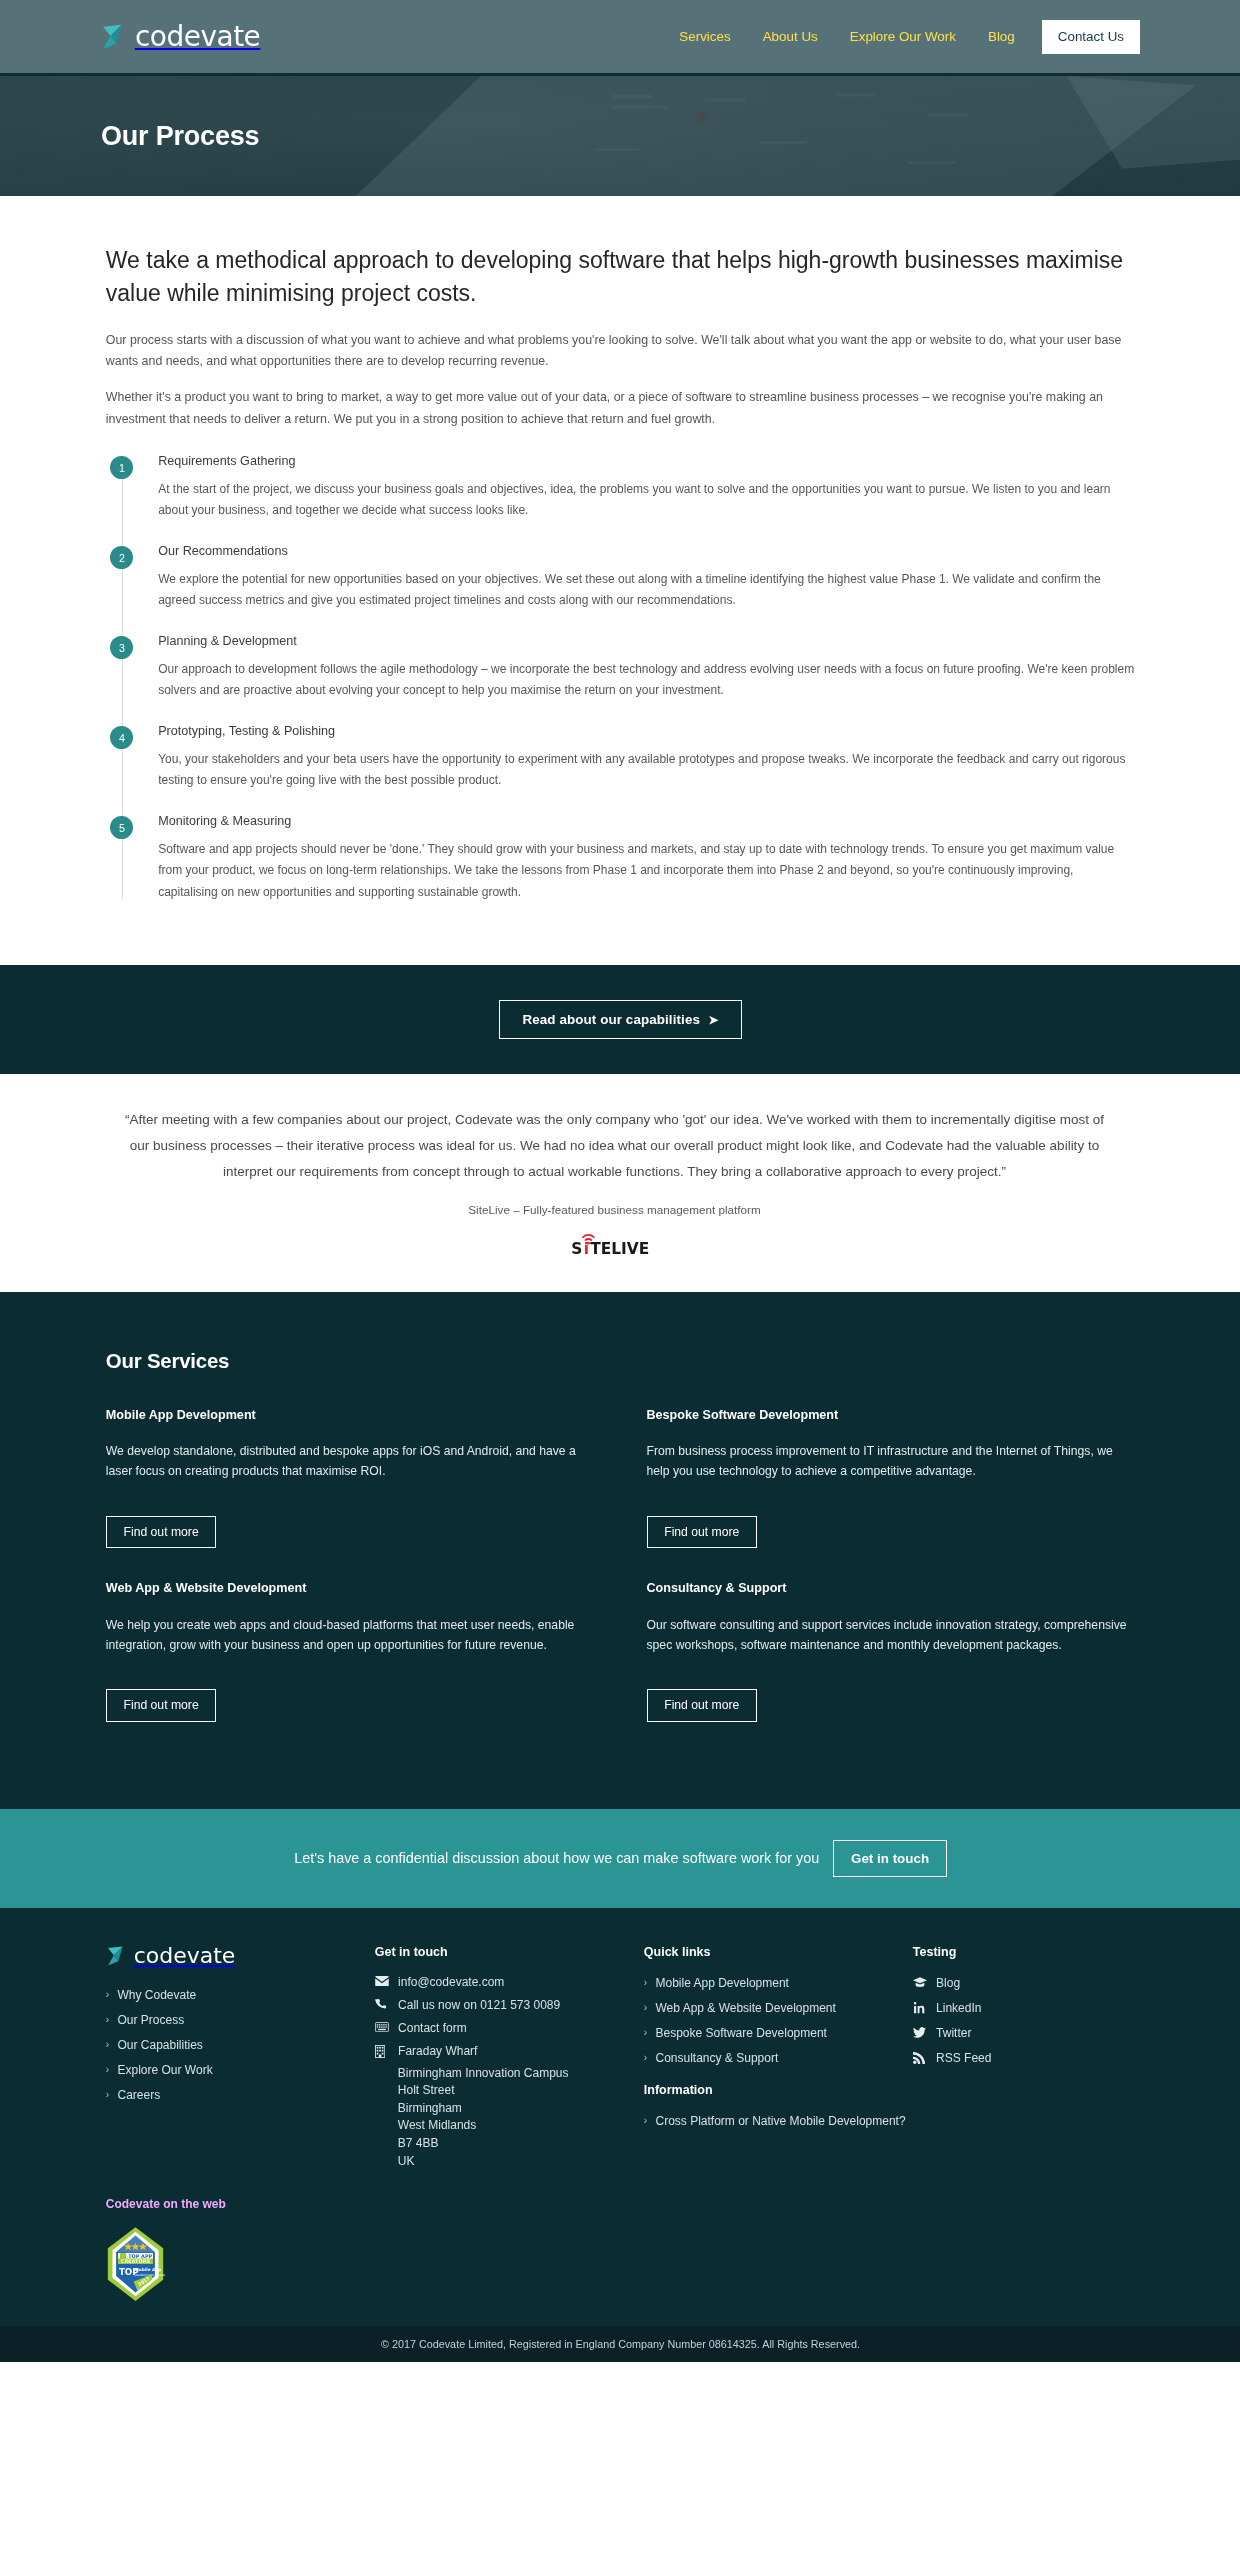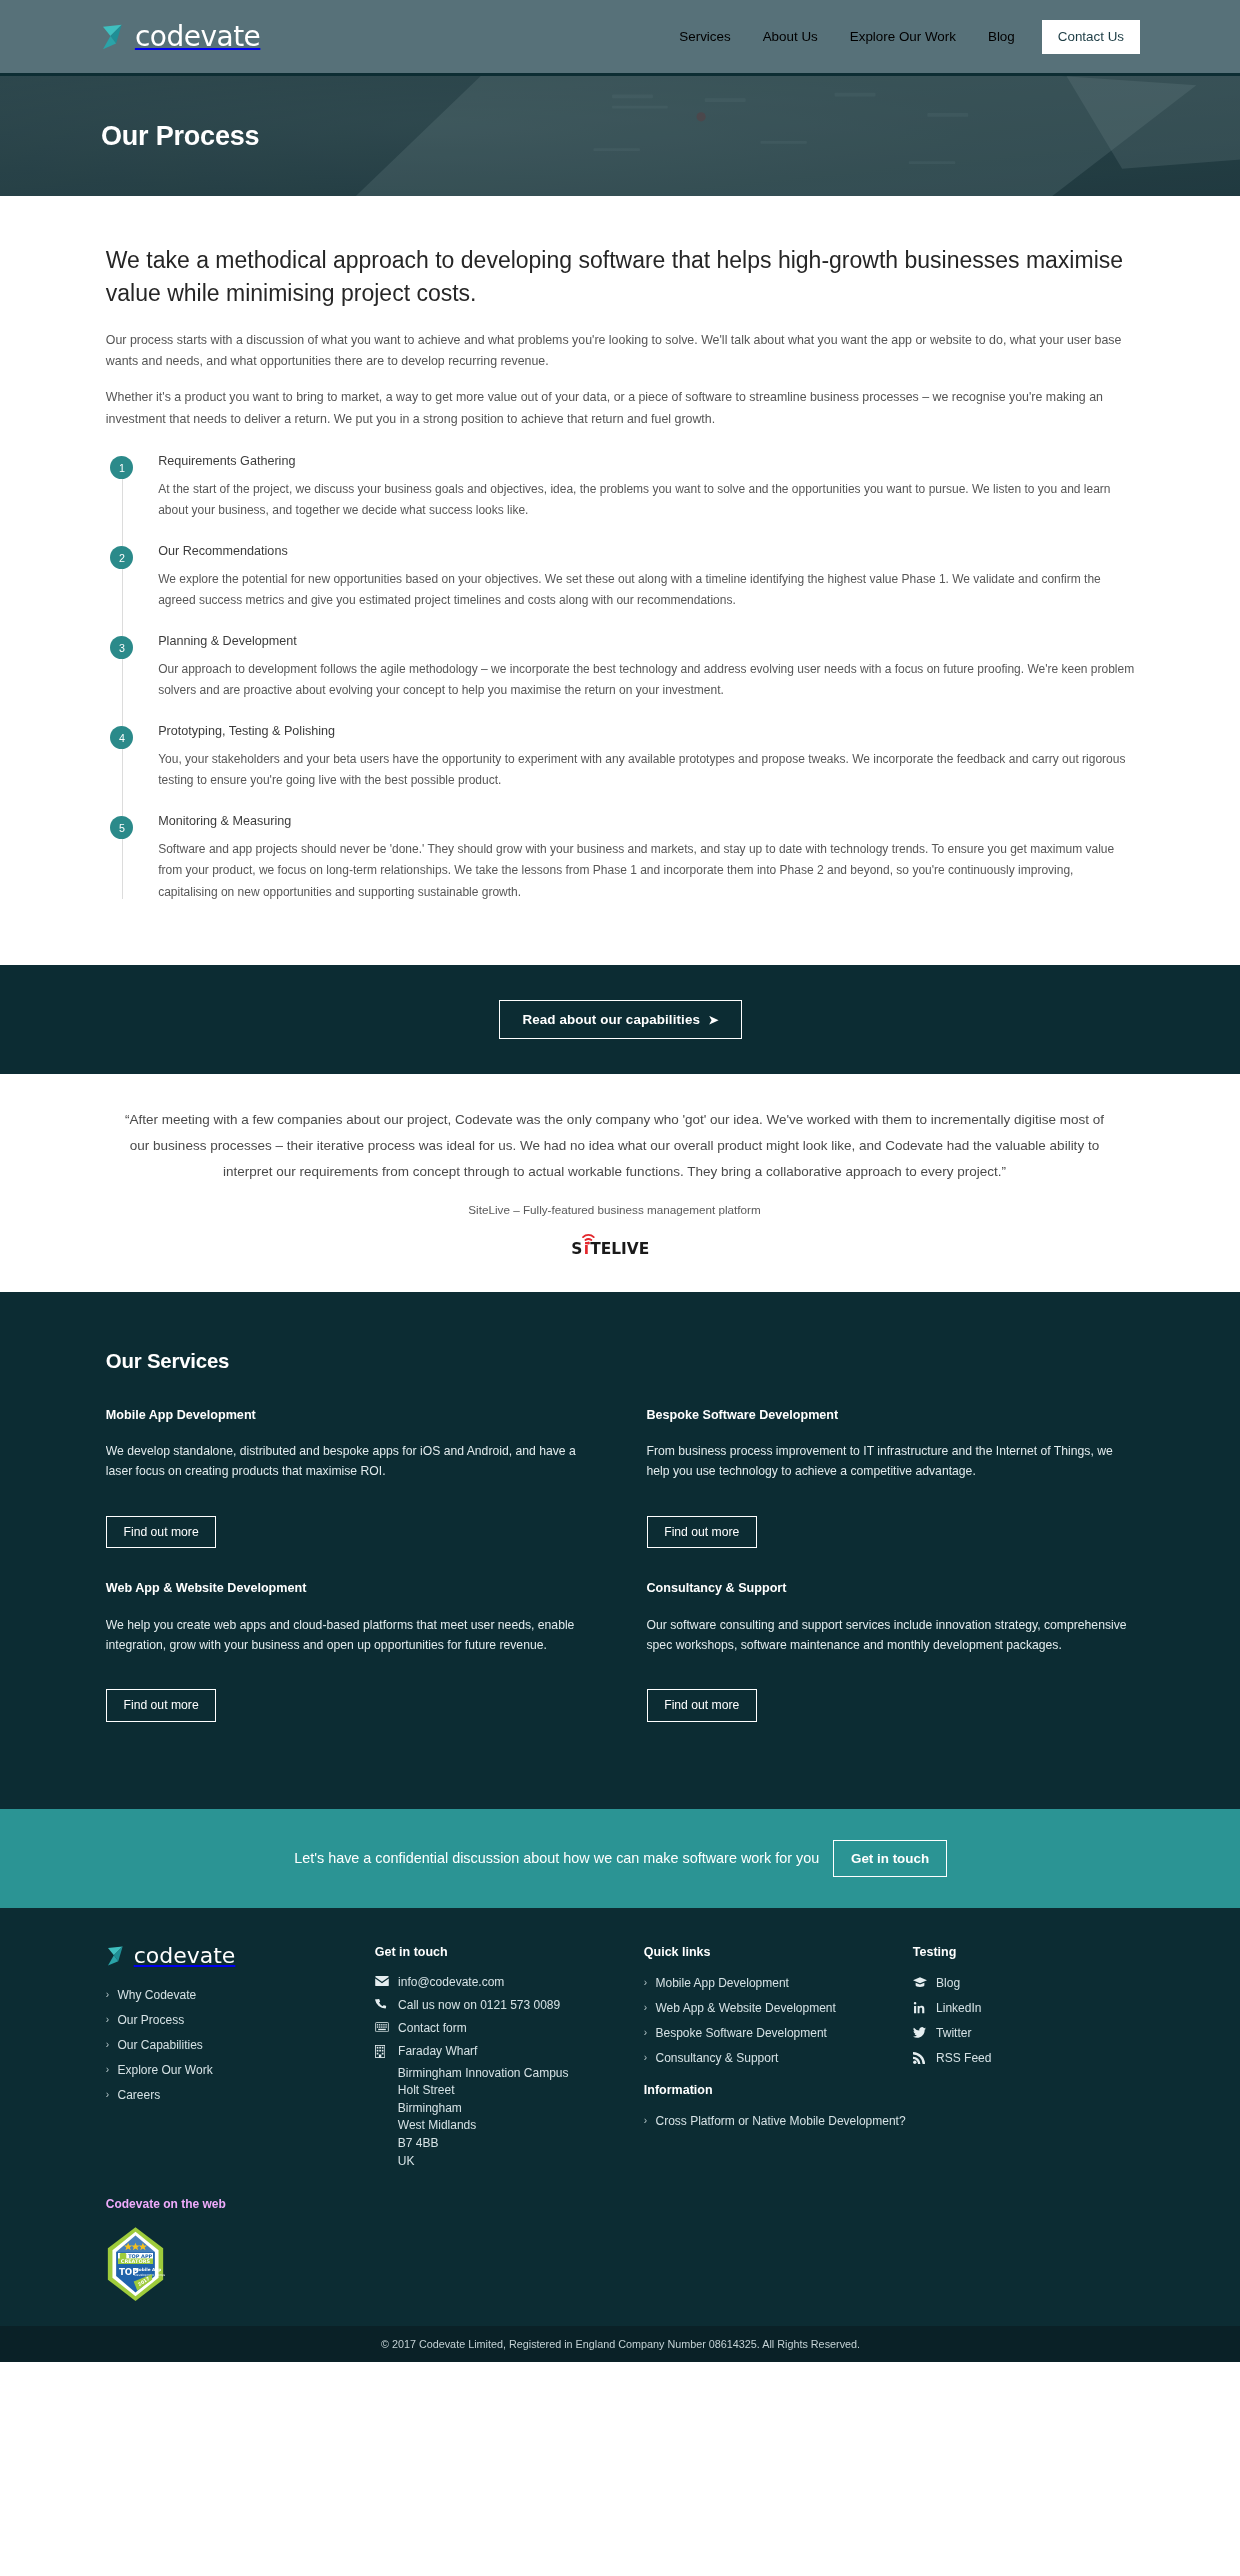--- a/index.html
+++ b/index.html
@@ -32,21 +32,21 @@
   .logo-text {
     font-size: 28px;
     font-weight: 400;
     color: #ffffff;
     letter-spacing: -0.5px;
     line-height: 1;
     font-family: "DejaVu Sans", sans-serif;
   }
   .nav { display: flex; align-items: center; gap: 0; }
   .nav a {
-    color: #000000;
+    color: #fde047;
     font-size: 13.4px;
     text-decoration: none;
     padding: 0 16px;
     line-height: 1;
   }
   .nav a:last-child { padding-right: 16px; }
   .contact-btn {
     background: #ffffff;
     color: #1b3b43 !important;
     border: 0.9px solid #ffffff;

